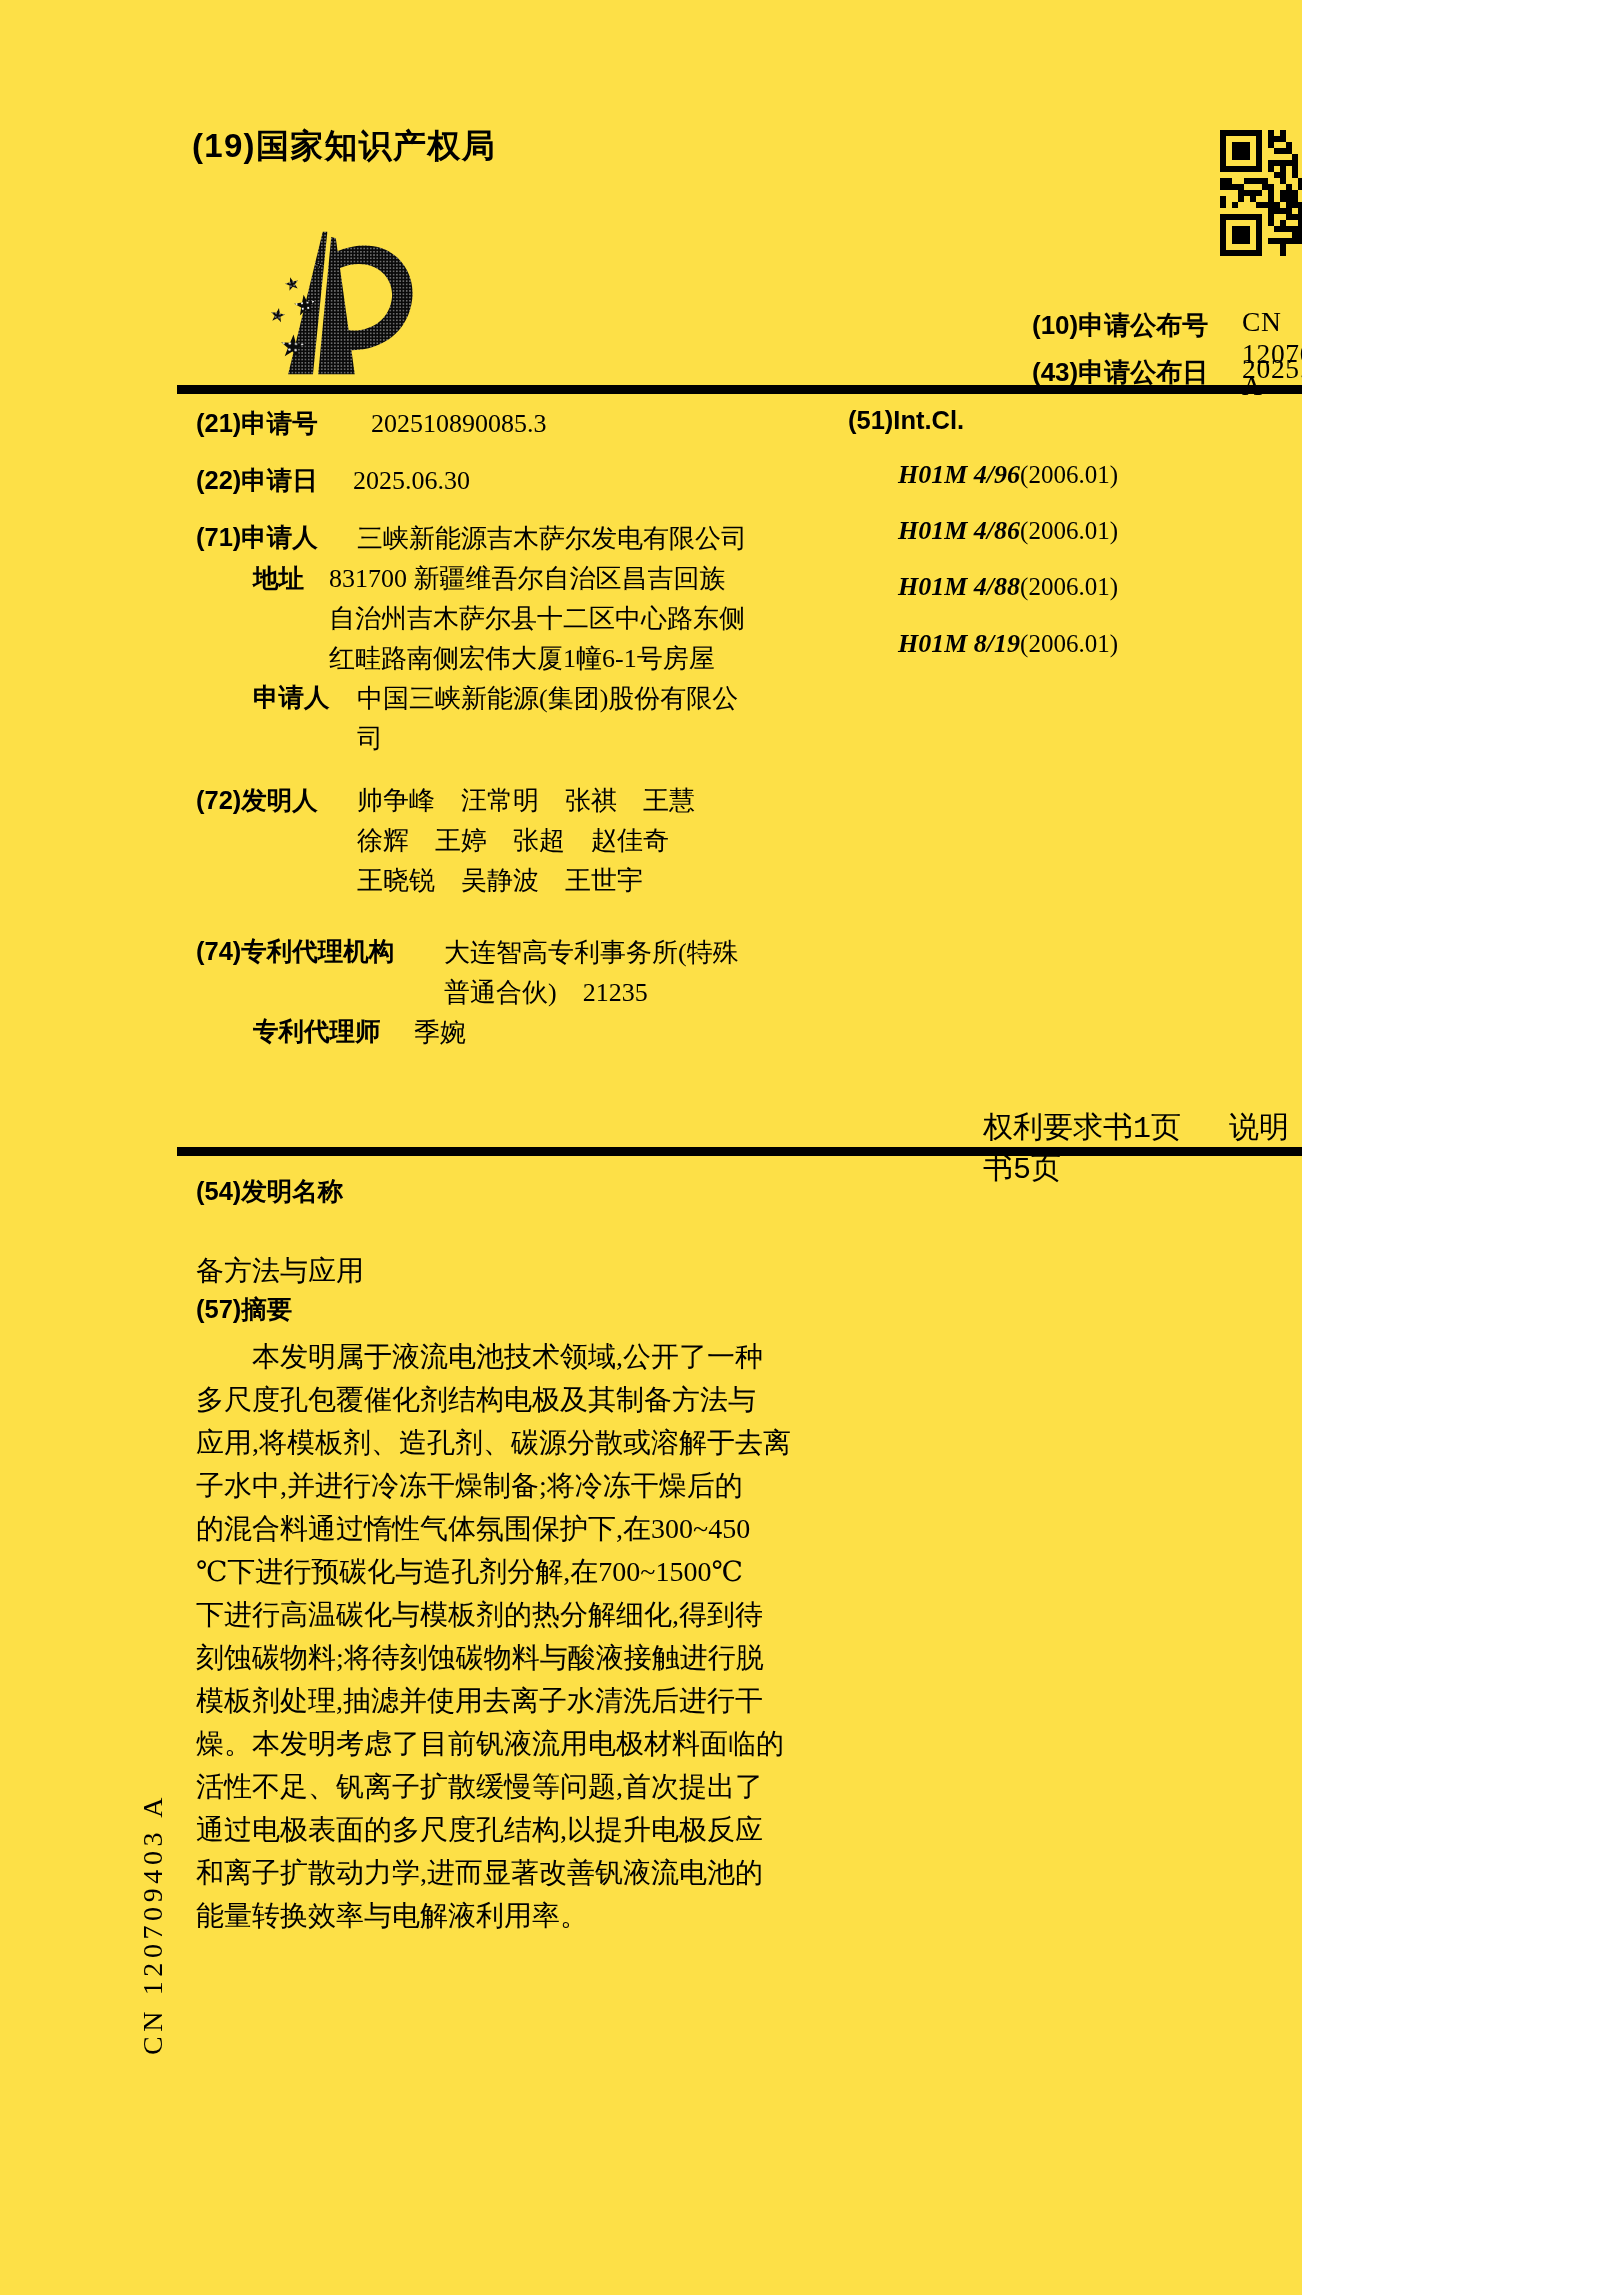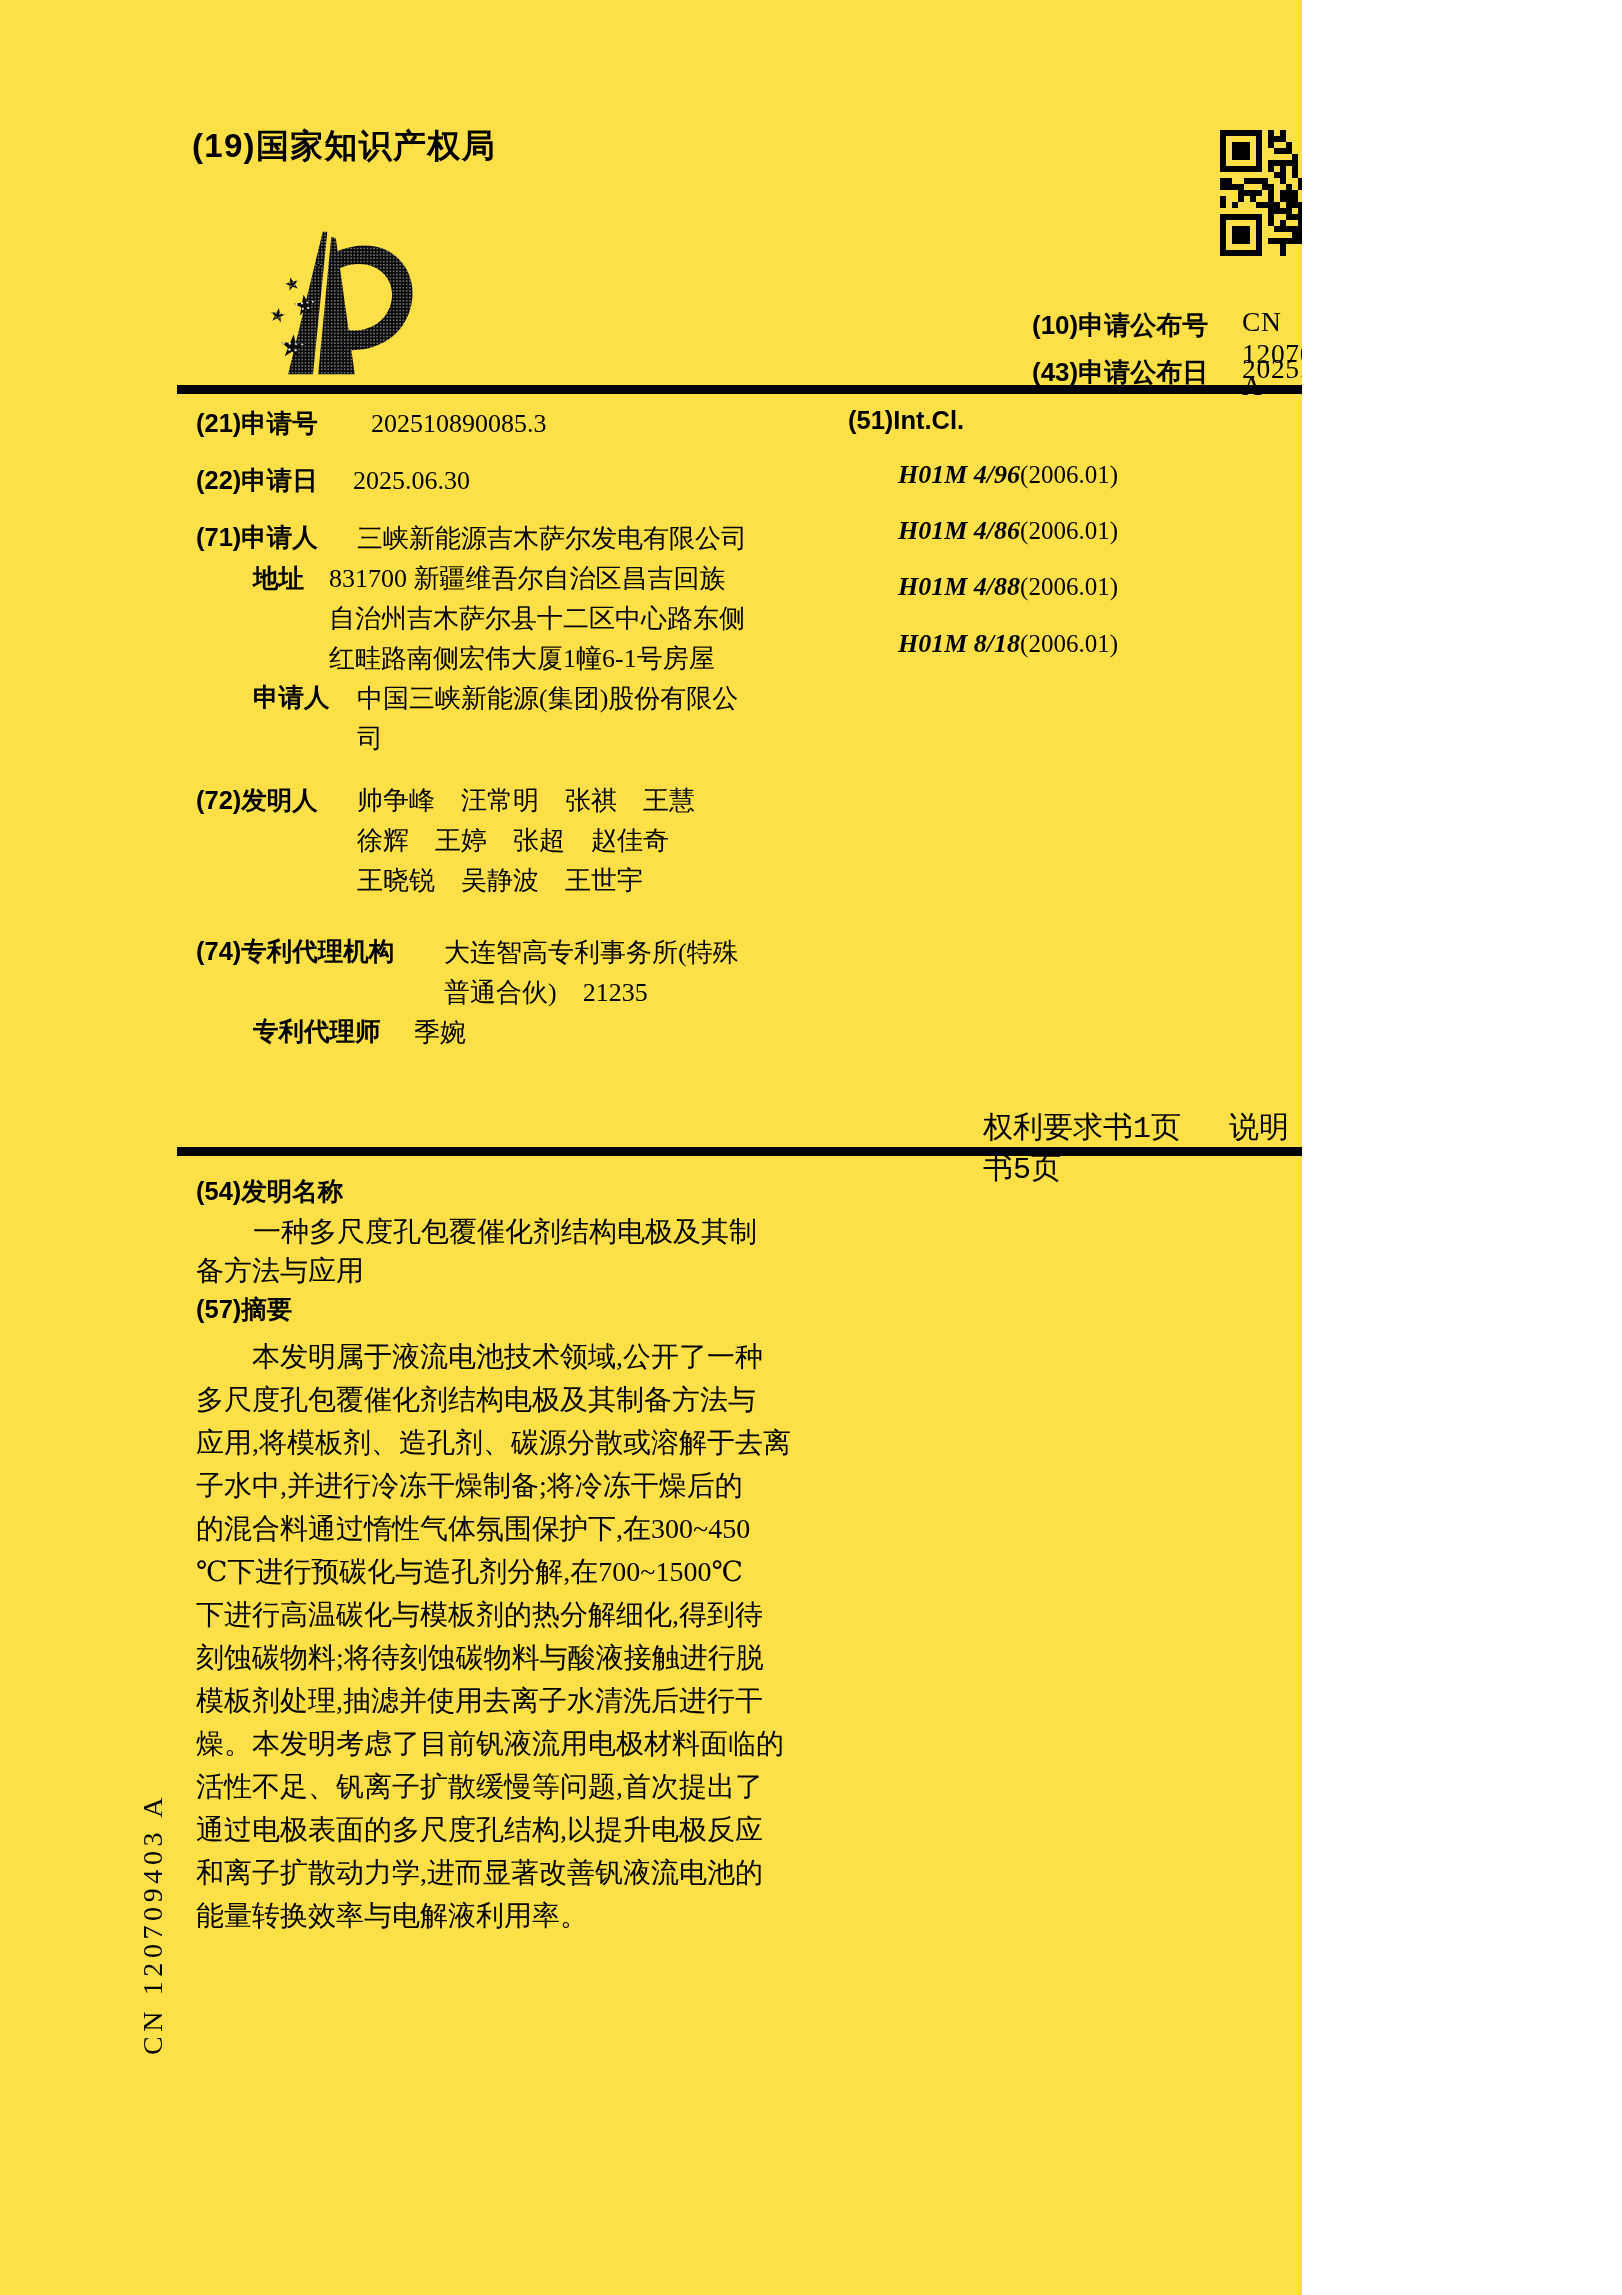--- a/index.html
+++ b/index.html
@@ -336,29 +336,28 @@
   <div class="pos serif" style="left:898px;top:449px;">
     <span class="itcode">H01M 4/96</span><span class="itdate">(2006.01)</span>
   </div>
   <div class="pos serif" style="left:898px;top:505px;">
     <span class="itcode">H01M 4/86</span><span class="itdate">(2006.01)</span>
   </div>
   <div class="pos serif" style="left:898px;top:561px;">
     <span class="itcode">H01M 4/88</span><span class="itdate">(2006.01)</span>
   </div>
   <div class="pos serif" style="left:898px;top:618px;">
-    <span class="itcode">H01M 8/18</span><span class="itdate">(2006.01)</span>
+    <span class="itcode">H01M 8/19</span><span class="itdate">(2006.01)</span>
   </div>
 
   <div class="pos serif pagesinfo" style="left:983px;top:1107px;">权利要求书1页　 说明书5页</div>
 
   <div class="rule" style="left:177px;top:1147px;width:1271px;"></div>
 
   <div class="pos label rowlabel" style="left:196px;top:1174px;">(54)发明名称</div>
-  <div class="pos serif titleline" style="left:253px;top:1213px;">一种多尺度孔包覆催化剂结构电极及其制</div>
   <div class="pos serif titleline" style="left:196px;top:1252px;">备方法与应用</div>
 
   <div class="pos label rowlabel" style="left:196px;top:1292px;">(57)摘要</div>
   <div class="pos serif abstract" style="left:196px;top:1335px;">本发明属于液流电池技术领域,公开了一种
 多尺度孔包覆催化剂结构电极及其制备方法与
 应用,将模板剂、造孔剂、碳源分散或溶解于去离
 子水中,并进行冷冻干燥制备;将冷冻干燥后的
 的混合料通过惰性气体氛围保护下,在300~450
 ℃下进行预碳化与造孔剂分解,在700~1500℃
 下进行高温碳化与模板剂的热分解细化,得到待

